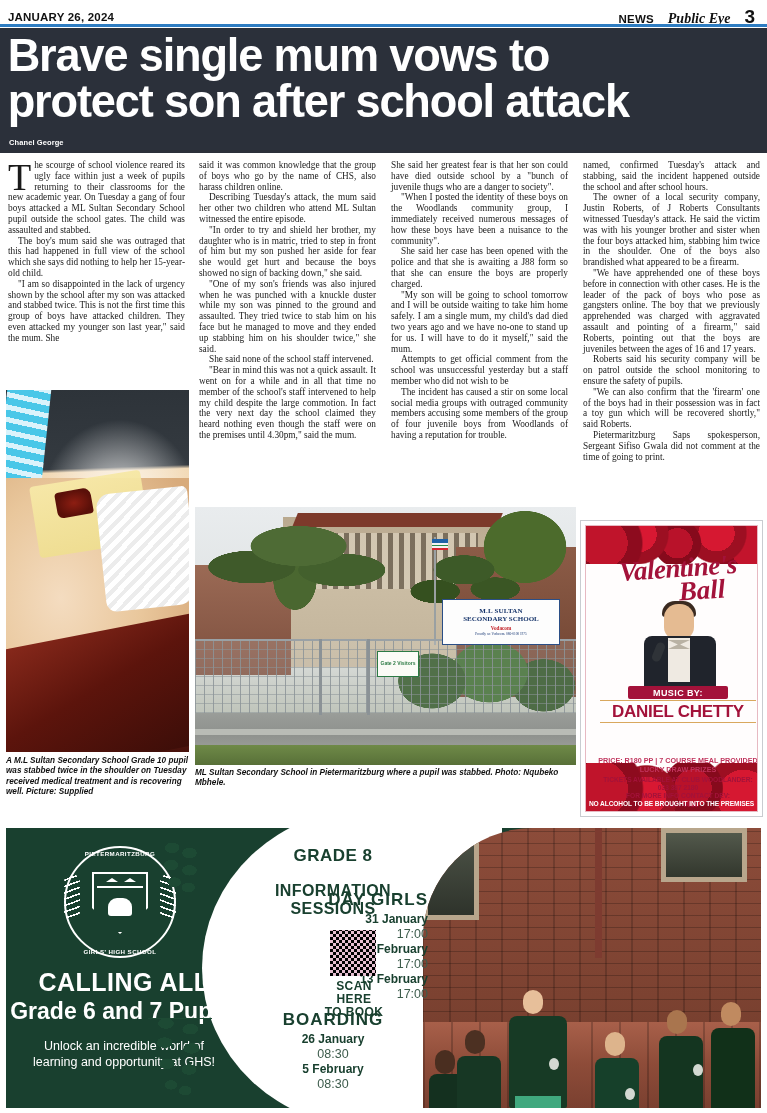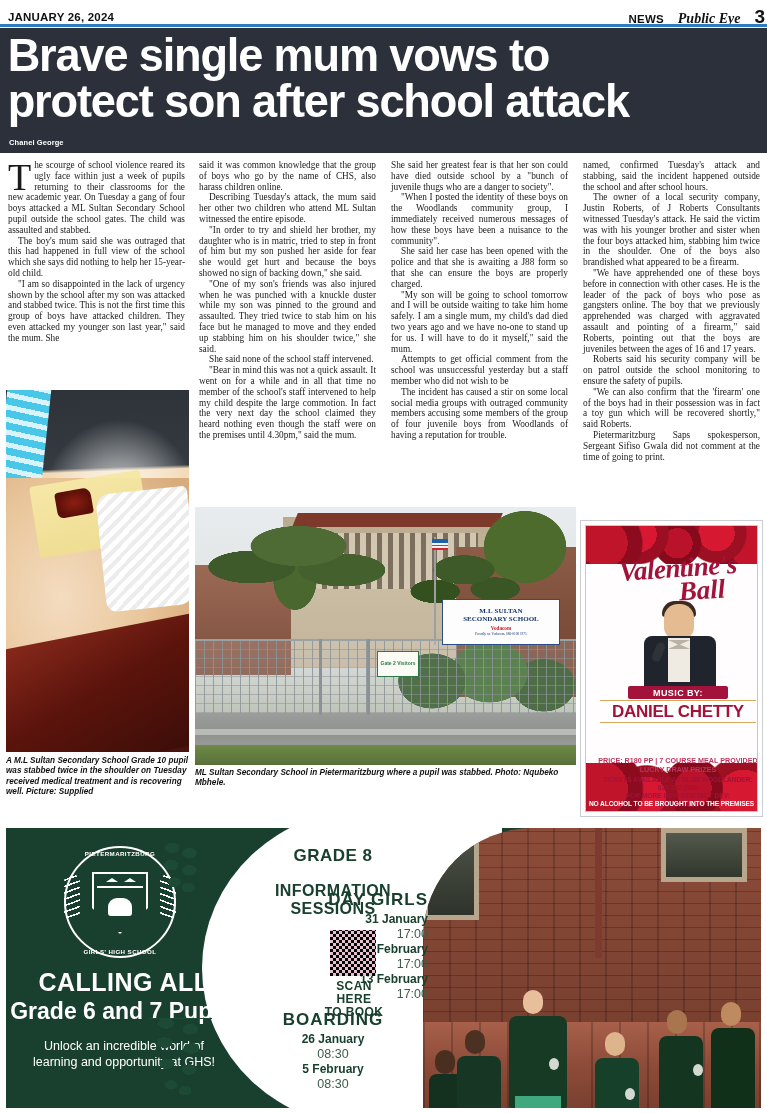--- a/index.html
+++ b/index.html
@@ -7,21 +7,21 @@
     width: 767px; height: 1113px;
     background: #ffffff;
     font-family: "Liberation Serif", serif;
     overflow: hidden;
   }
   .page { position: relative; width: 767px; height: 1113px; }
 
   
   .masthead {
     position: absolute; left: 0; top: 4px; width: 767px; height: 25px;
-    padding: 0 2px 0 8px;
+    padding: 0 12px 0 8px;
     display: flex; align-items: center;
     font-family: "Liberation Sans", sans-serif;
   }
   .masthead-date {
     font-size: 11.5px; font-weight: bold; letter-spacing: 0.2px; color: #111;
   }
   .masthead-right { margin-left: auto; display: flex; align-items: baseline; gap: 14px; }
   .masthead-section { font-size: 11.5px; font-weight: bold; color: #111; letter-spacing: .2px;}
   .masthead-paper {
     font-family: "Liberation Serif", serif;

